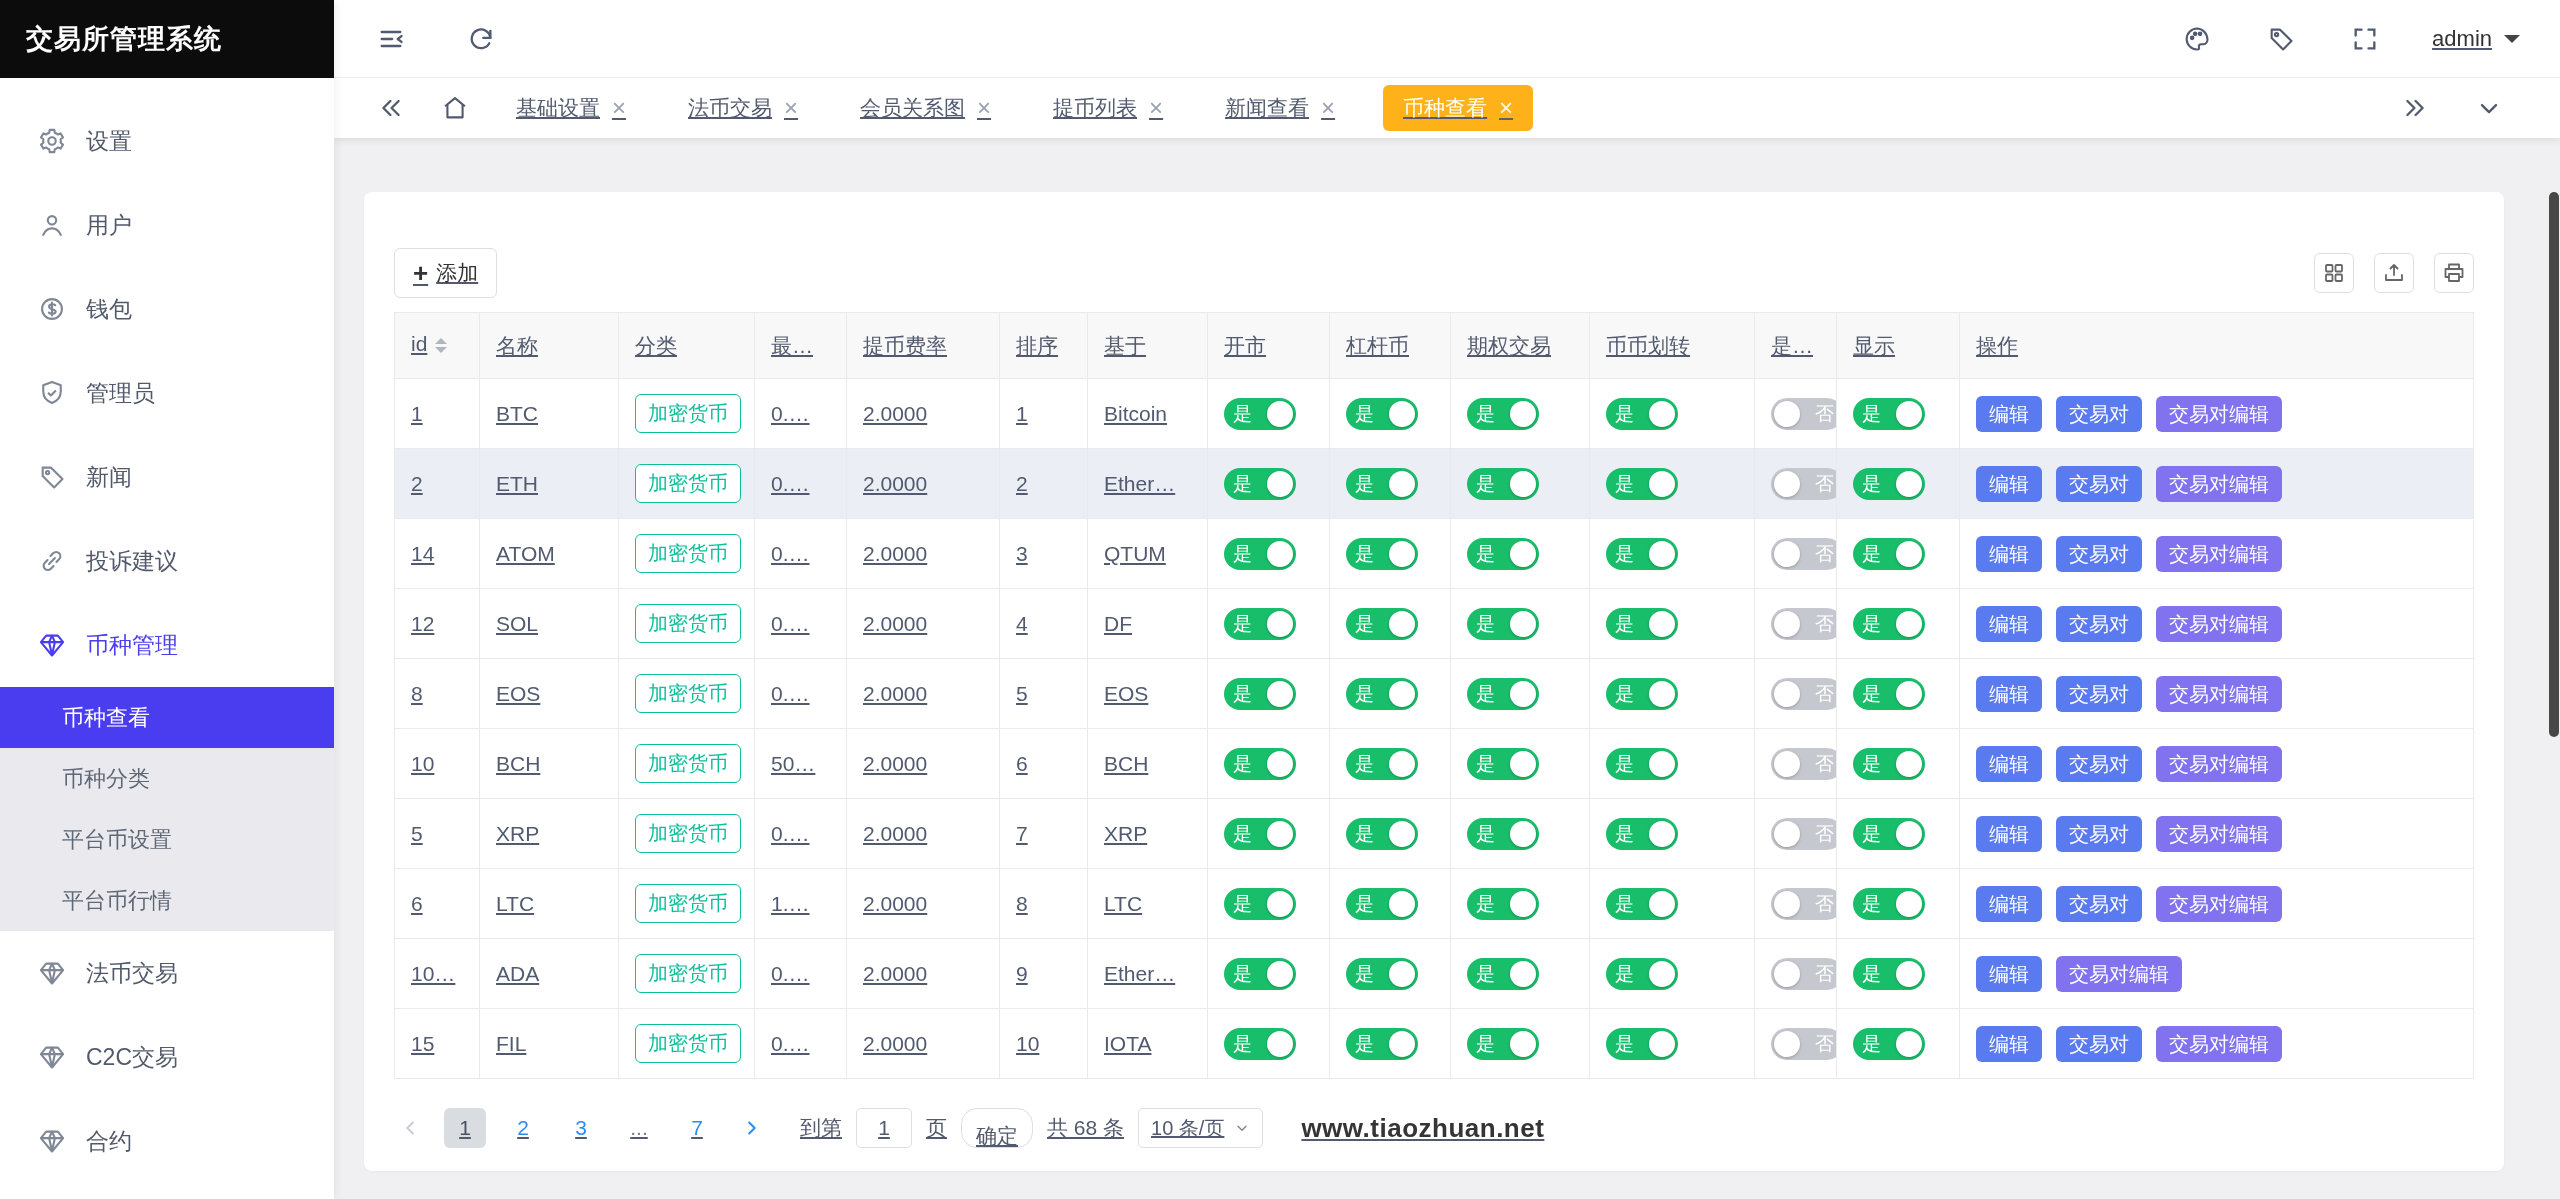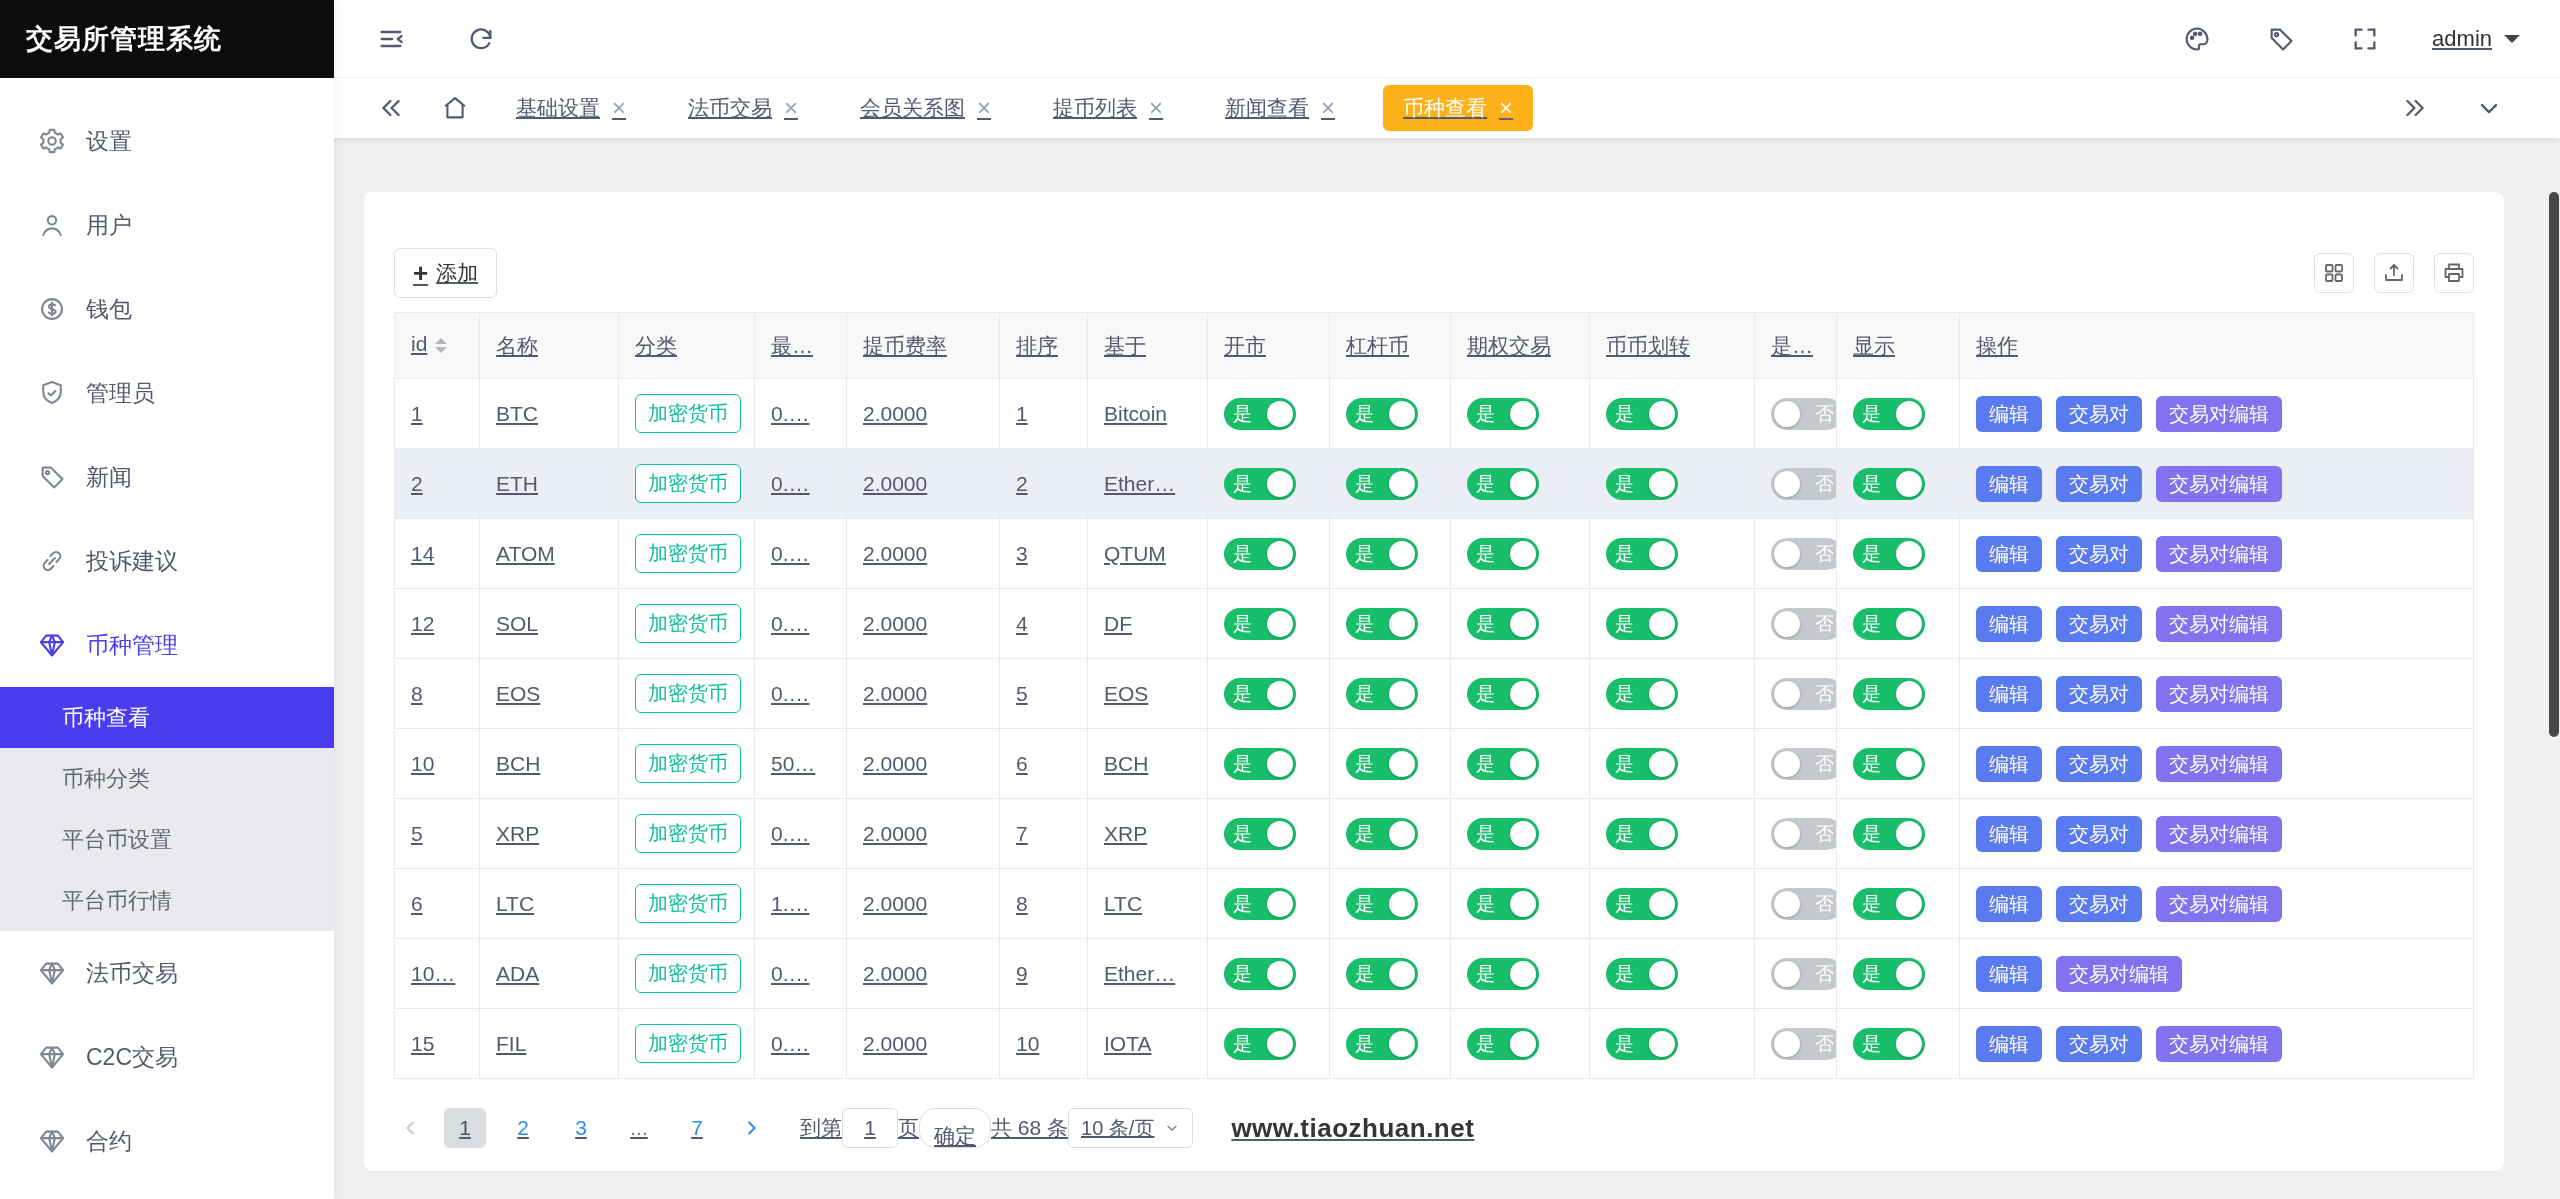--- a/index.html
+++ b/index.html
@@ -95,21 +95,21 @@
   .pager { display:flex; align-items:center; gap:16px; margin-top:26px; height:46px; }
   .pg-arrow { width:34px; height:40px; display:flex; align-items:center; justify-content:center; cursor:pointer; }
   .pg-arrow svg { width:22px; height:22px; }
   .pg-arrow.disabled { color:#c8cdd4; }
   .pg-arrow.enabled { color:var(--link,#2d8cf0); }
   .pg-num { min-width:42px; height:40px; line-height:40px; text-align:center; border-radius:6px;
             font-size:21px; color:var(--link,#2d8cf0); cursor:pointer; }
   .pg-num.active { background:#d9dce1; color:#4a5260; }
   .pg-ellipsis { color:#737d8c; cursor:default; }
   .pg-text { font-size:21px; color:#515a6e; }
-  .goto-group { display:flex; align-items:center; margin-left:16px; }
+  .goto-group { display:flex; align-items:center; gap:14px; margin-left:16px; }
   .pg-input { width:56px; height:40px; border:1px solid #dcdee2; border-radius:5px;
               text-align:center; font-size:21px; color:#515a6e; font-family:inherit; }
   .pg-confirm { height:40px; padding:13px 14px; border:1px solid #dcdee2; border-radius:16px;
                 background:#fff; font-size:21px; color:#515a6e; cursor:pointer; font-family:inherit; }
   .pg-select { height:40px; border:1px solid #dcdee2; border-radius:5px; display:flex;
                align-items:center; gap:10px; padding:0 12px; font-size:20px; cursor:pointer; }
   .pg-select svg { width:16px; height:16px; color:#808695; }
   .watermark { margin-left:22px; font-weight:bold; font-size:26px; color:#353535;
                text-shadow:0 1px 0 rgba(255,255,255,.5); letter-spacing:.5px; }
 

